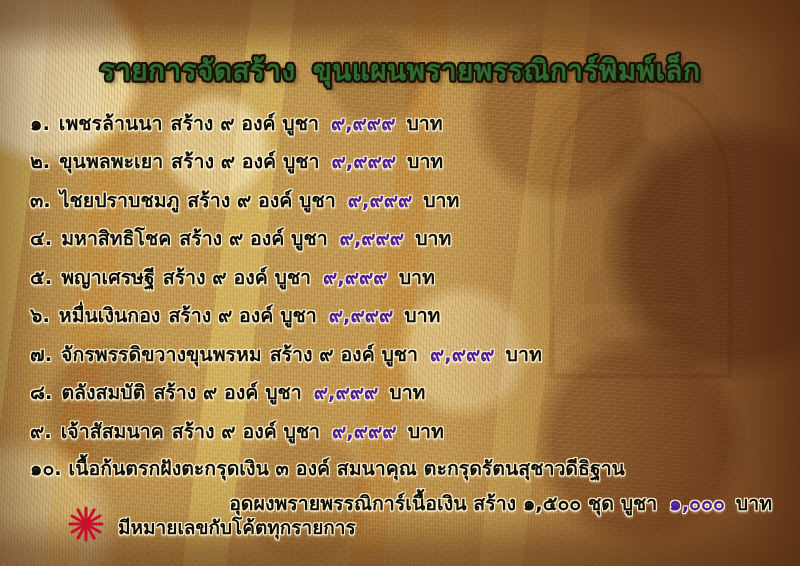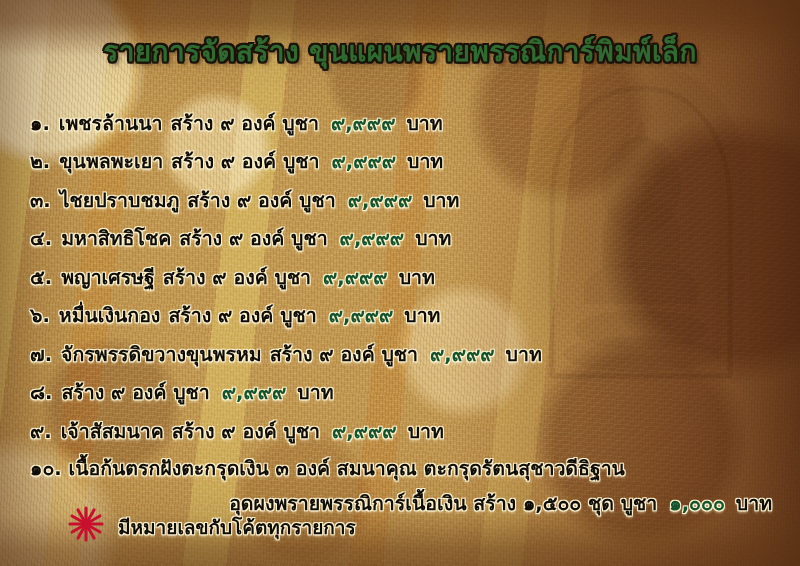--- a/index.html
+++ b/index.html
@@ -63,22 +63,22 @@
 
   
   #watermark{
     position:absolute;right:34px;top:58px;width:250px;height:330px;
     opacity:.30;mix-blend-mode:multiply;pointer-events:none;
   }
   #watermark svg{width:100%;height:100%;}
 
   
   #title-bar{
-    position:absolute;left:0;right:0;top:28px;height:46px;
-    display:flex;align-items:center;justify-content:center;
+    position:absolute;left:0;right:0;top:46px;height:46px;
+    display:flex;align-items:flex-end;justify-content:center;font-family:Liberation Mono, monospace;
   }
   #title-text{
     font-size:28px;font-weight:700;letter-spacing:.4px;white-space:nowrap;
     color:#2f6a30;
     text-shadow:
       -1.6px -1.6px 0 #1a1206, 1.6px -1.6px 0 #1a1206,
       -1.6px  1.6px 0 #1a1206, 1.6px  1.6px 0 #1a1206,
       -2.2px 0 0 #1a1206, 2.2px 0 0 #1a1206,
       0 -2.2px 0 #1a1206, 0 2.2px 0 #1a1206,
       3px 3px 4px rgba(20,10,2,.62);
@@ -98,21 +98,21 @@
     font-size:19.5px;font-weight:700;color:#100d07;
     text-shadow:
       -1px -1px 0 #fdf3cf, 1px -1px 0 #fdf3cf,
       -1px  1px 0 #fdf3cf, 1px  1px 0 #fdf3cf,
       0 2px 3px rgba(255,248,215,.8);
   }
   .num{margin-right:9px;}
   .name{margin-right:8px;}
   .mid{margin-right:12px;}
   .price{
-    color:#14532d;margin-right:11px;
+    color:#4c1d95;margin-right:11px;
     text-shadow:
       -1px -1px 0 #fdf3cf, 1px -1px 0 #fdf3cf,
       -1px  1px 0 #fdf3cf, 1px  1px 0 #fdf3cf,
       0 2px 3px rgba(255,248,215,.85);
   }
   .unit{}
 
   
   #note{
     position:absolute;left:68px;top:506px;display:flex;align-items:flex-end;gap:14px;
@@ -217,20 +217,21 @@
     <div class="row">
       <span class="txt num">๗.</span>
       <span class="txt name">จักรพรรดิขวางขุนพรหม</span>
       <span class="txt mid">สร้าง ๙ องค์ บูชา</span>
       <span class="txt price">๙,๙๙๙</span>
       <span class="txt unit">บาท</span>
     </div>
 
     <div class="row">
       <span class="txt num">๘.</span>
+      <span class="txt name">ตลังสมบัติ</span>
       <span class="txt mid">สร้าง ๙ องค์ บูชา</span>
       <span class="txt price">๙,๙๙๙</span>
       <span class="txt unit">บาท</span>
     </div>
 
     <div class="row">
       <span class="txt num">๙.</span>
       <span class="txt name">เจ้าสัสมนาค</span>
       <span class="txt mid">สร้าง ๙ องค์ บูชา</span>
       <span class="txt price">๙,๙๙๙</span>

